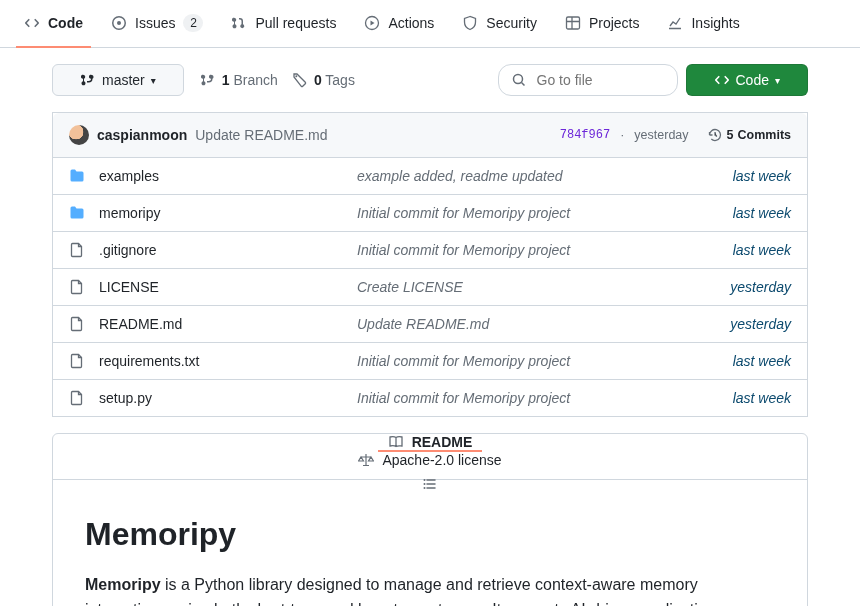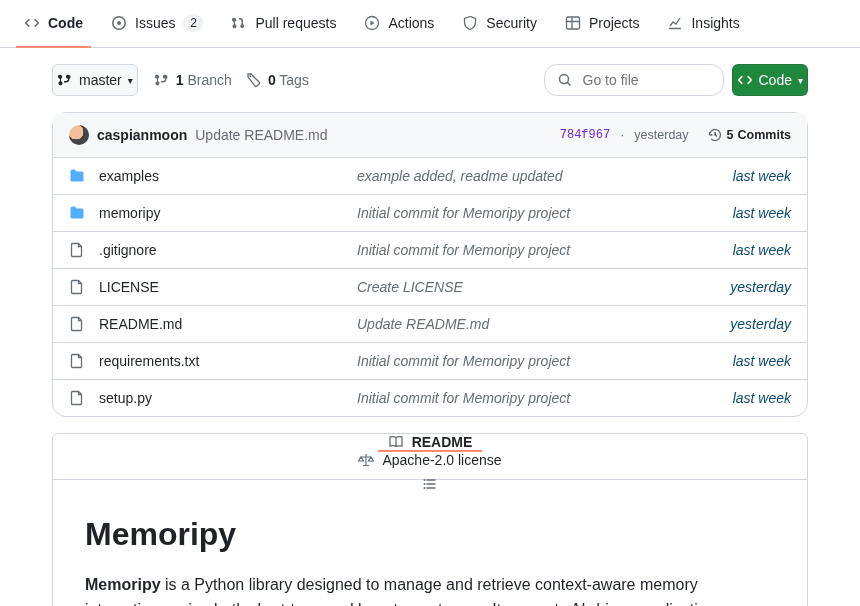--- a/index.html
+++ b/index.html
@@ -55,21 +55,21 @@
     display: flex;
     align-items: center;
     padding: 16px 0;
     gap: 8px;
   }
   .btn {
     display:inline-flex;
     align-items:center;
     gap:6px;
     height: 32px;
-    padding: 0 4px;
+    padding: 0 27px;
     border: 1px solid #d0d7de;
     border-radius: 6px;
     background: #f6f8fa;
     font-size: 14px;
     color:#24292f;
     cursor:pointer;
   }
   .btn.primary {
     background:#1f883d;
     color:#fff;
@@ -100,21 +100,21 @@
     padding:0 12px;
     width:180px;
     color:#656d76;
     cursor:text;
   }
   .search input {
     border:none;outline:none;font-size:14px;color:#656d76;background:transparent;width:100%;
   }
   .box {
     border:1px solid #d0d7de;
-    border-radius:14px;
+    border-radius:0;
   }
   .box-header {
     background:#f6f8fa;
     border-bottom:1px solid #d0d7de;
     padding:12px 16px;
     display:flex;
     align-items:center;
     gap:8px;
     font-size:14px;
     border-radius:6px 6px 0 0;

